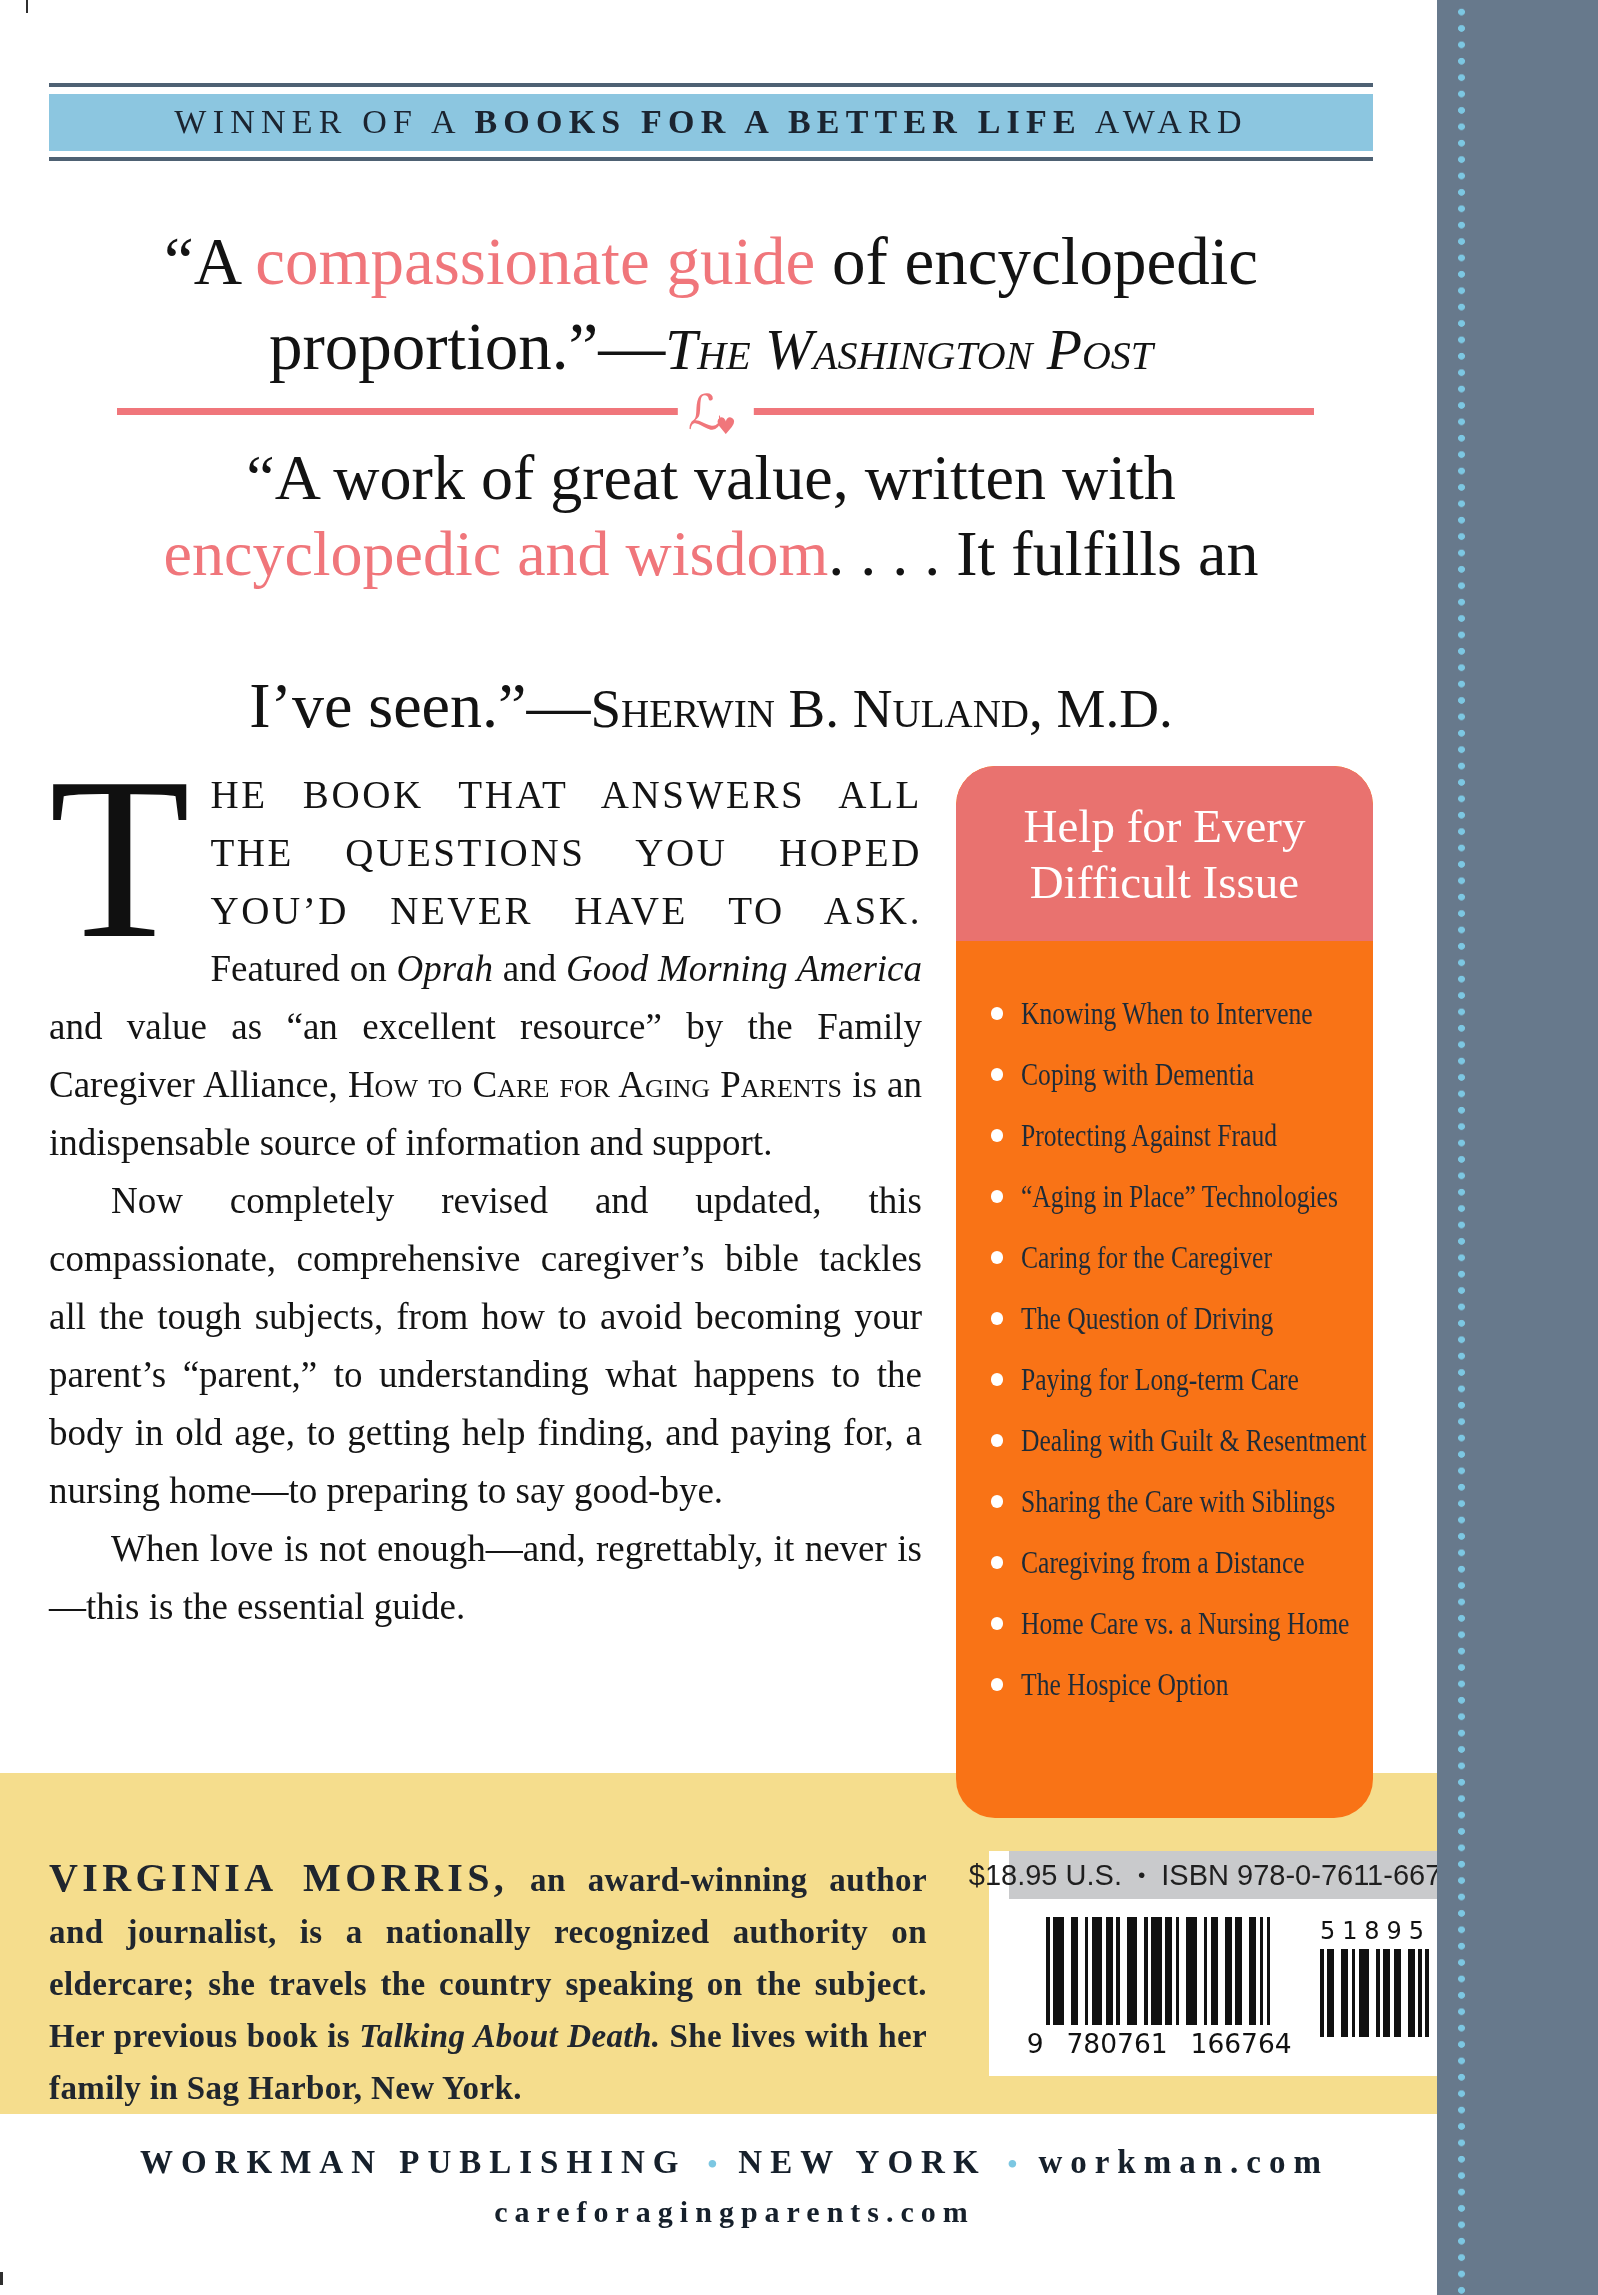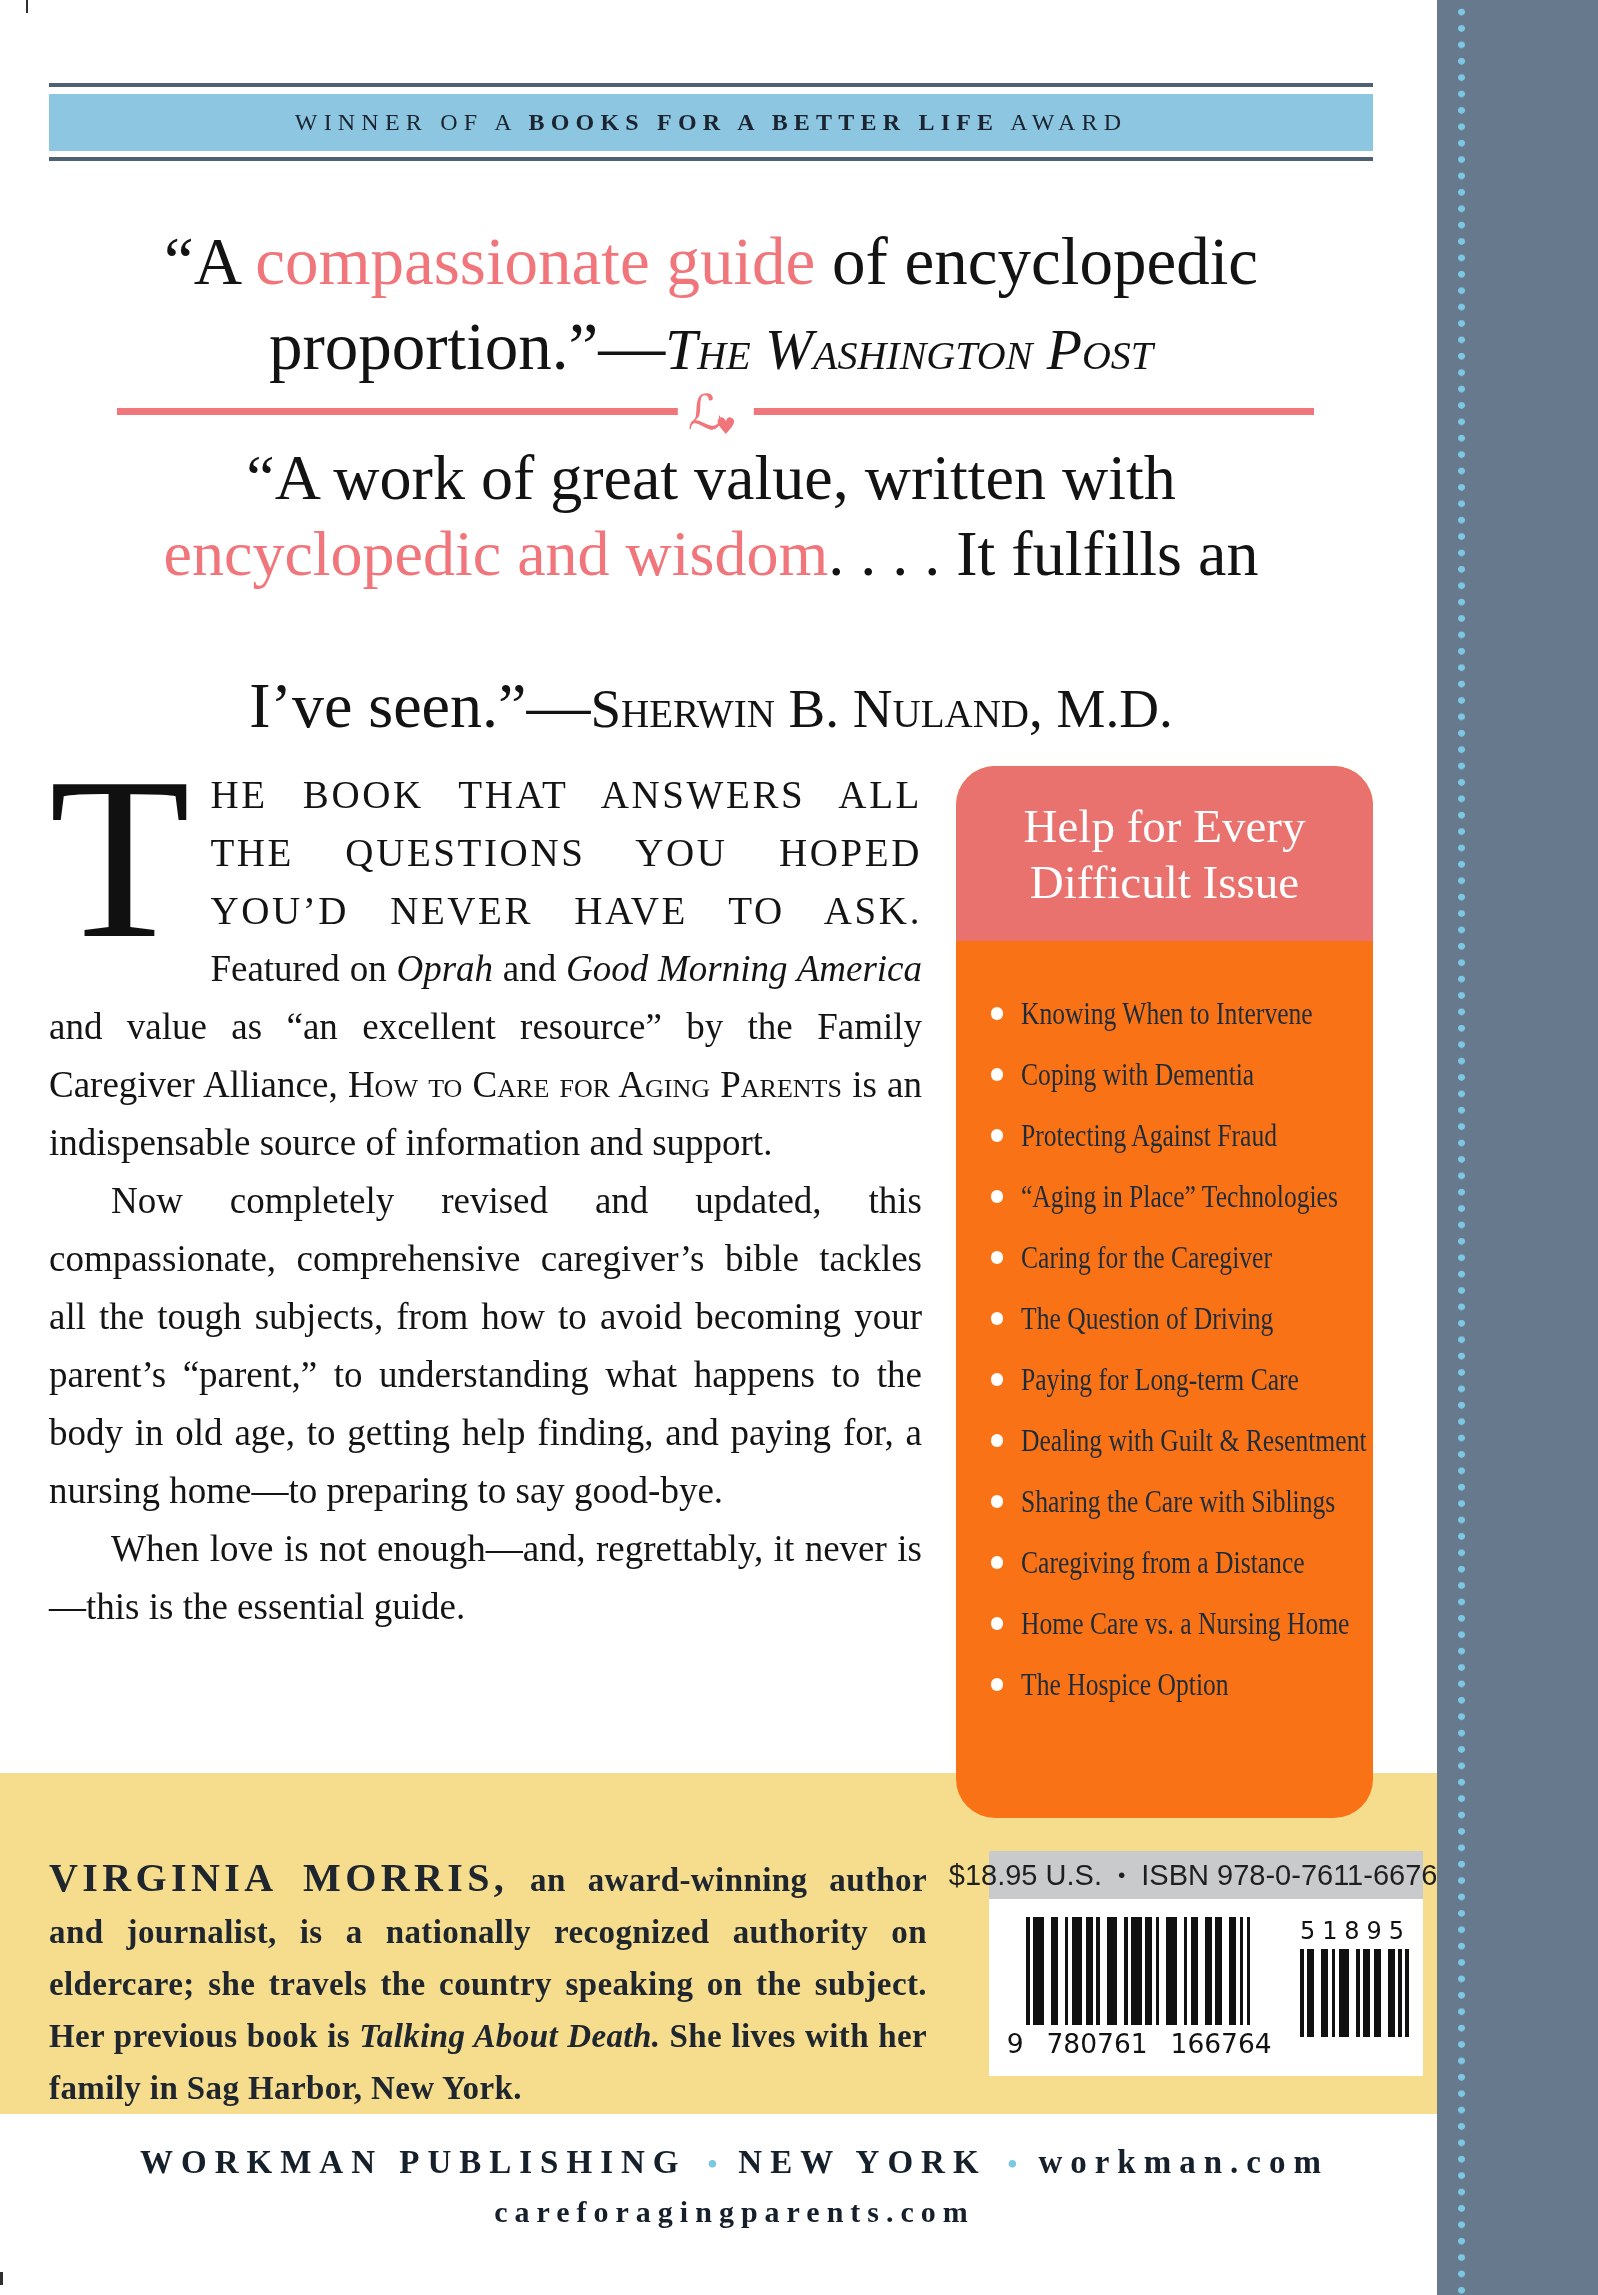--- a/index.html
+++ b/index.html
@@ -8,21 +8,21 @@
 
   
   .crop-mark{position:absolute;background:#2f2f2f;}
   .crop-mark.tl{left:25.6px;top:0;width:2.6px;height:13.2px;}
   .crop-mark.bl{left:0;top:2272px;width:2.6px;height:13.2px;}
 
   
   .banner{position:absolute;top:83px;left:49px;width:1324px;}
   .banner-rule{height:4.4px;background:#4e6173;}
   .banner-band{background:#8cc6e0;height:57px;margin:6.2px 0;display:flex;align-items:center;
-               justify-content:center;font-size:24px;letter-spacing:6.2px;color:#1b2430;white-space:pre;}
+               justify-content:center;font-size:34px;letter-spacing:6.2px;color:#1b2430;white-space:pre;}
   .banner-band .bold{font-weight:bold;}
 
   
   .quote{position:absolute;left:49px;width:1324px;text-align:center;color:#131313;}
   .q1{top:219px;font-size:67px;line-height:85px;}
   .q2{top:440px;font-size:64px;line-height:76px;}
   .hl{color:#f0767b;}
   .attr{font-variant:small-caps;font-size:0.86em;}
   .attr.italic{font-style:italic;}
 
@@ -58,21 +58,21 @@
   .card-item-label{display:inline-block;transform:scaleX(0.8);transform-origin:left center;}
 
   
   .yellow-band{position:absolute;top:1773px;left:0;width:1439px;height:341px;
                background:#f5dd8d;z-index:0;}
   .author{position:absolute;top:1852px;left:49px;width:878px;font-weight:bold;
           font-size:33px;line-height:52px;text-align:justify;color:#20262e;letter-spacing:0.4px;}
   .author-name{font-size:40px;letter-spacing:4.4px;}
 
   
-  .barcode-box{position:absolute;top:1851px;left:989px;width:434px;z-index:2;background:#ffffff;}
+  .barcode-box{position:absolute;top:1851px;left:989px;width:434px;z-index:2;background:#ffffff;padding-left:20px;}
   .isbn-bar{background:#c9cacc;height:48px;display:flex;align-items:center;justify-content:center;
             font-family:"Liberation Sans",sans-serif;font-size:29px;color:#1f1f1f;white-space:pre;}
   .isbn-bar .dotsep{font-size:21px;padding:0 16px;}
   .barcode-body{height:177px;position:relative;}
   .bars-main{position:absolute;left:37px;top:17.7px;width:226px;height:108px;display:flex;}
   .digits-main{position:absolute;left:17.7px;top:129px;width:265px;display:flex;
                justify-content:space-between;font-family:"DejaVu Sans",sans-serif;font-size:26.5px;color:#111;}
   .supp{position:absolute;left:311px;top:17.7px;width:104px;}
   .supp-digits{display:flex;justify-content:space-between;font-family:"DejaVu Sans",sans-serif;
                font-size:24px;color:#111;margin-bottom:4.4px;}

